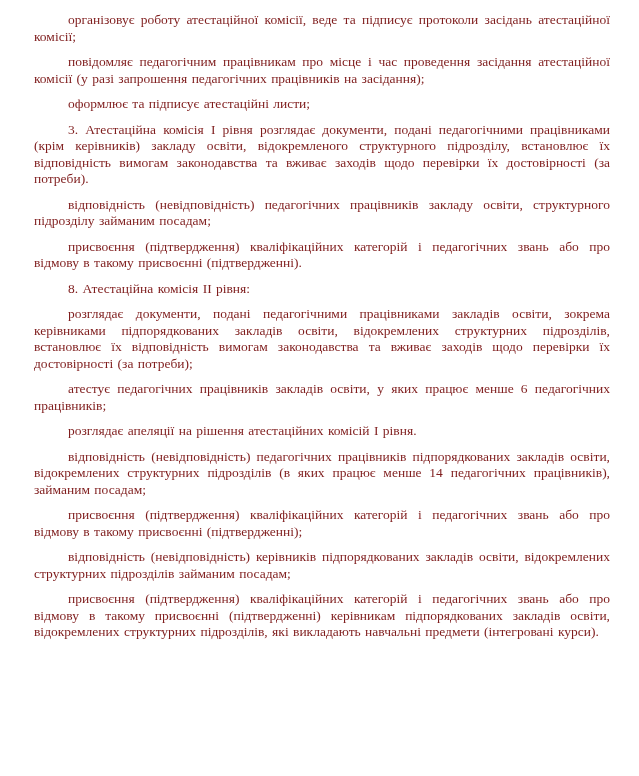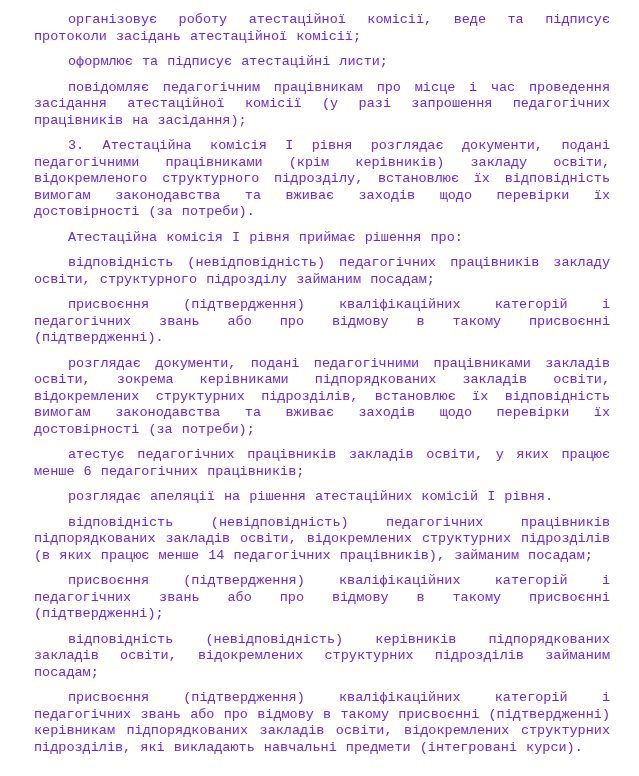--- a/index.html
+++ b/index.html
@@ -13,44 +13,44 @@
     overflow: hidden;
   }
   .page {
     box-sizing: border-box;
     width: 639px;
     min-height: 776px;
     padding: 12px 29px 10px 34px;
     background: #ffffff;
   }
   .doc-paragraph {
-    font-family: Liberation Mono, monospace;
+    font-family: Liberation Serif, serif;
     font-size: 13.5px;
     line-height: 16.5px;
-    color: #6d28d9;
+    color: #7f1d1d;
     text-align: justify;
     text-indent: 34px;
     margin: 0 0 9px 0;
     word-spacing: 1px;
   }
   .doc-paragraph:last-child {
     margin-bottom: 0;
   }
 </style>
 </head>
 <body>
 
 <div class="page">
   <p class="doc-paragraph">організовує роботу атестаційної комісії, веде та підписує протоколи засідань атестаційної комісії;</p>
+  <p class="doc-paragraph">повідомляє педагогічним працівникам про місце і час проведення засідання атестаційної комісії (у разі запрошення педагогічних працівників на засідання);</p>
   <p class="doc-paragraph">оформлює та підписує атестаційні листи;</p>
-  <p class="doc-paragraph">повідомляє педагогічним працівникам про місце і час проведення засідання атестаційної комісії (у разі запрошення педагогічних працівників на засідання);</p>
   <p class="doc-paragraph">3. Атестаційна комісія І рівня розглядає документи, подані педагогічними працівниками (крім керівників) закладу освіти, відокремленого структурного підрозділу, встановлює їх відповідність вимогам законодавства та вживає заходів щодо перевірки їх достовірності (за потреби).</p>
-  <p class="doc-paragraph">Атестаційна комісія І рівня приймає рішення про:</p>
   <p class="doc-paragraph">відповідність (невідповідність) педагогічних працівників закладу освіти, структурного підрозділу займаним посадам;</p>
   <p class="doc-paragraph">присвоєння (підтвердження) кваліфікаційних категорій і педагогічних звань або про відмову в такому присвоєнні (підтвердженні).</p>
+  <p class="doc-paragraph">8. Атестаційна комісія ІІ рівня:</p>
   <p class="doc-paragraph">розглядає документи, подані педагогічними працівниками закладів освіти, зокрема керівниками підпорядкованих закладів освіти, відокремлених структурних підрозділів, встановлює їх відповідність вимогам законодавства та вживає заходів щодо перевірки їх достовірності (за потреби);</p>
   <p class="doc-paragraph">атестує педагогічних працівників закладів освіти, у яких працює менше 6 педагогічних працівників;</p>
   <p class="doc-paragraph">розглядає апеляції на рішення атестаційних комісій І рівня.</p>
   <p class="doc-paragraph">відповідність (невідповідність) педагогічних працівників підпорядкованих закладів освіти, відокремлених структурних підрозділів (в яких працює менше 14 педагогічних працівників), займаним посадам;</p>
   <p class="doc-paragraph">присвоєння (підтвердження) кваліфікаційних категорій і педагогічних звань або про відмову в такому присвоєнні (підтвердженні);</p>
   <p class="doc-paragraph">відповідність (невідповідність) керівників підпорядкованих закладів освіти, відокремлених структурних підрозділів займаним посадам;</p>
   <p class="doc-paragraph">присвоєння (підтвердження) кваліфікаційних категорій і педагогічних звань або про відмову в такому присвоєнні (підтвердженні) керівникам підпорядкованих закладів освіти, відокремлених структурних підрозділів, які викладають навчальні предмети (інтегровані курси).</p>
 </div>
 
 </body></html>

